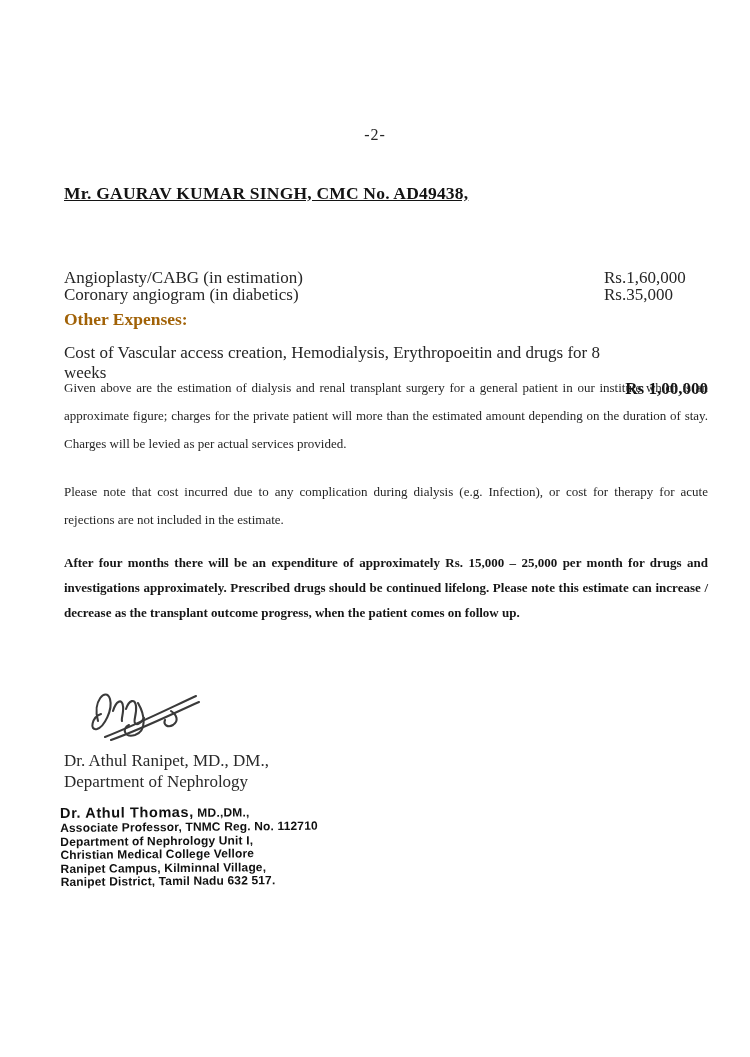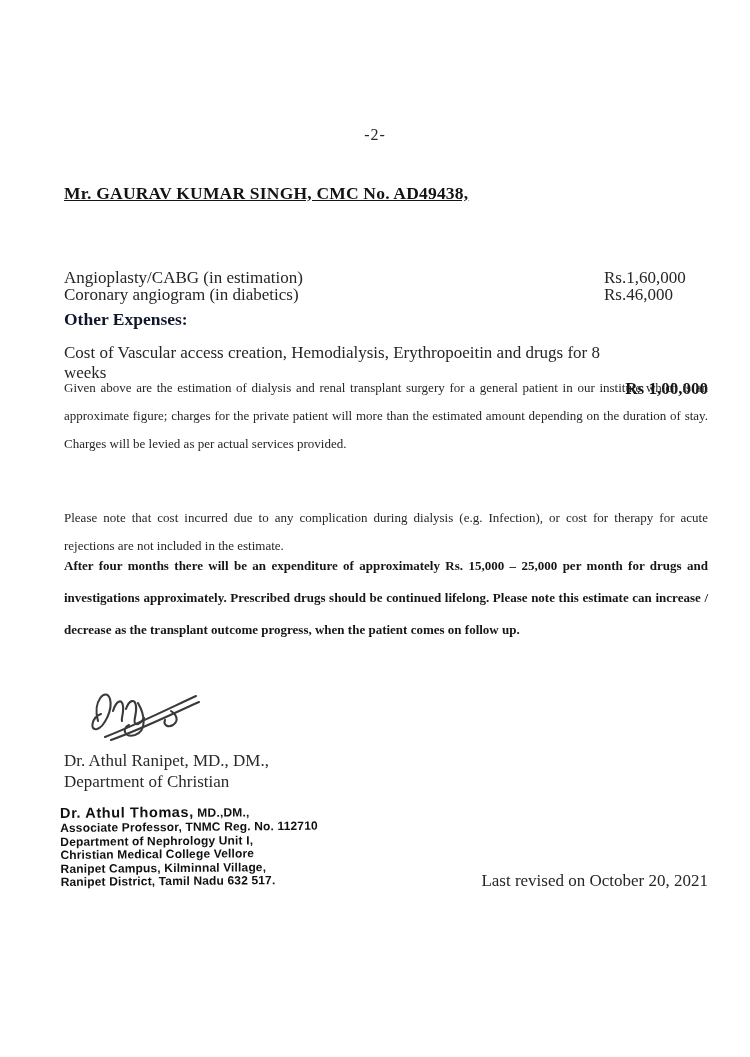--- a/index.html
+++ b/index.html
@@ -8,27 +8,27 @@
     font-family:"Liberation Serif", serif;color:#262626;overflow:hidden;
     margin:0 auto;
   }
   .abs{position:absolute;}
   .page-number{top:126px;left:0;width:750px;text-align:center;font-size:16px;letter-spacing:1px;}
   .patient-heading{top:183px;left:64px;width:644px;font-size:17.5px;font-weight:700;color:#141414;letter-spacing:0.2px;text-decoration:underline;}
   .cost-row{left:64px;width:638px;display:flex;justify-content:space-between;font-size:17px;}
   .cost-row .amt{width:98px;display:flex;}
   .row-1{top:253px;margin-top:32px;}
   .row-2{top:268px;}
-  .oe-heading{top:309px;left:64px;font-size:17.5px;font-weight:700;color:#0f172a;}
+  .oe-heading{top:309px;left:64px;font-size:17.5px;font-weight:700;color:#a16207;}
   .cost-line{top:343px;left:64px;width:644px;display:flex;justify-content:flex-start;font-size:17px;}
   .cost-line .amount{font-weight:700;color:#141414;white-space:nowrap;margin-left:10px;margin-top:36px;}
   .para{left:64px;width:644px;font-size:13px;line-height:28px;text-align:justify;margin:0;}
   .para-1{top:374px;}
-  .para-2{top:504px;}
-  .para-3{top:550px;font-weight:700;color:#161616;line-height:32px;}
+  .para-2{top:478px;}
+  .para-3{top:550px;font-weight:700;color:#161616;line-height:25px;}
   .signature{left:84px;top:681px;}
   .creds{top:751px;left:64px;font-size:17px;line-height:20.5px;color:#2a2a2a;}
   .stamp{
     top:806px;left:60px;font-family:"Liberation Sans", sans-serif;font-weight:700;
     color:#101010;transform:rotate(-0.5deg);transform-origin:left top;line-height:13.6px;
   }
   .stamp .s-name{font-size:14.5px;letter-spacing:0.6px;line-height:15px;}
   .stamp .s-name-suffix{font-size:12px;letter-spacing:0.2px;}
   .stamp .s-line{font-size:12px;letter-spacing:0.15px;}
   .revised{top:871px;left:0;width:708px;text-align:right;font-size:17px;}
@@ -39,21 +39,21 @@
 <div class="page">
 
   <div class="abs page-number">-2-</div>
 
   <div class="abs patient-heading">Mr. GAURAV KUMAR SINGH, CMC No. AD49438,</div>
 
   <div class="abs cost-row row-1">
     <span>Coronary angiogram (in diabetics)</span>
     <span class="amt">
       <span>Rs.</span>
-      <span>46,000</span>
+      <span>35,000</span>
     </span>
   </div>
 
   <div class="abs cost-row row-2">
     <span>Angioplasty/CABG (in estimation)</span>
     <span class="amt">
       <span>Rs.</span>
       <span>1,60,000</span>
     </span>
   </div>
@@ -78,27 +78,26 @@
       <path d="M42,28 C45,19 51,17 52,25 C53,33 49,40 51,42 C53,45 58,41 60,37"></path>
       <path d="M54,22 C61,34 63,50 51,54 C41,57 37,48 45,44"></path>
       <path d="M21,56 C52,44 86,27 112,15"></path>
       <path d="M27,59 C58,48 90,32 115,21"></path>
       <path d="M87,30 C93,34 95,40 89,44 C84,47 79,44 81,39"></path>
     </g>
   </svg>
 
   <div class="abs creds">
     <div>Dr. Athul Ranipet, MD., DM.,</div>
-    <div>Department of Christian</div>
+    <div>Department of Nephrology</div>
   </div>
 
   <div class="abs stamp">
     <div class="s-name"><span>Dr. Athul Thomas,</span><span class="s-name-suffix"> MD.,DM.,</span></div>
     <div class="s-line">Associate Professor, TNMC Reg. No. 112710</div>
     <div class="s-line">Department  of Nephrology Unit I,</div>
     <div class="s-line">Christian Medical College Vellore</div>
     <div class="s-line">Ranipet Campus, Kilminnal Village,</div>
     <div class="s-line">Ranipet District, Tamil Nadu 632 517.</div>
   </div>
 
-  <div class="abs revised">Last revised on October 20, 2021</div>
 
 </div>
 
 </body></html>

